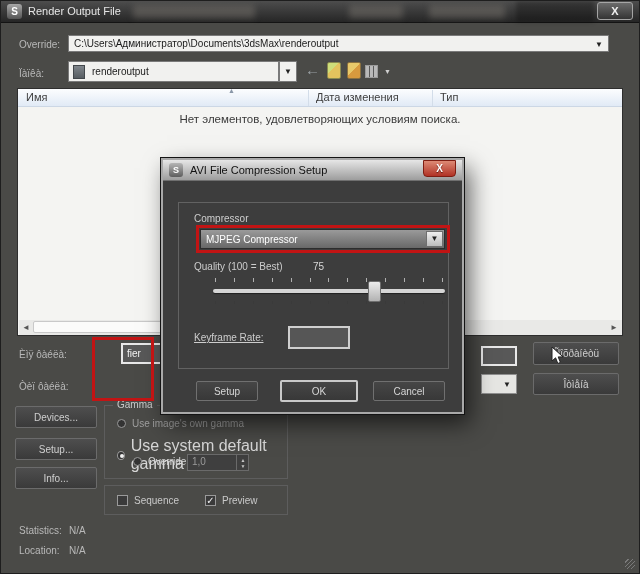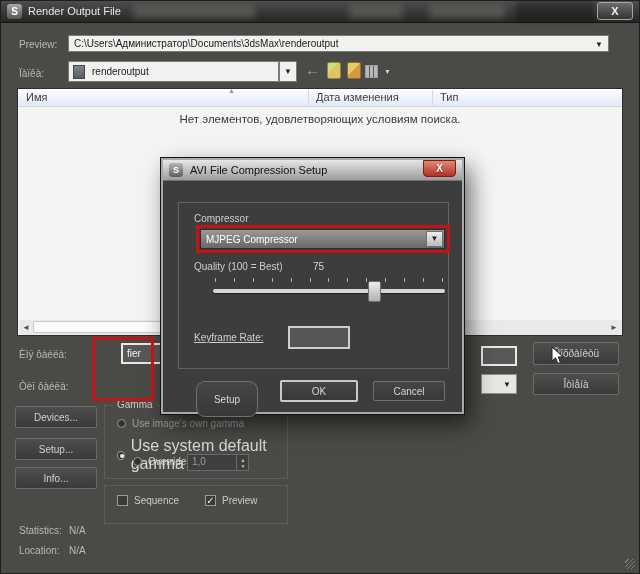--- a/index.html
+++ b/index.html
@@ -46,21 +46,21 @@
     <div class="abs" style="left:27px;top:4px;color:#e6e6e6;font-size:11px;">Render Output File</div>
     <div class="abs smudge" style="left:132px;top:4px;width:122px;height:13px;"></div>
     <div class="abs smudge" style="left:348px;top:4px;width:54px;height:13px;"></div>
     <div class="abs smudge" style="left:428px;top:4px;width:76px;height:13px;"></div>
     <div class="abs" style="left:515px;top:0;width:78px;height:21px;background:rgba(0,0,0,0.28);filter:blur(2px);"></div>
     <div class="abs" style="left:596px;top:1px;width:36px;height:18px;border:1px solid #a5a5a5;border-radius:3px;
          background:linear-gradient(180deg,#6b6b6b,#343434);color:#f0f0f0;font-size:11px;font-weight:bold;
          display:flex;align-items:center;justify-content:center;">X</div>
   </div>
 
-  <div class="abs lbl" style="left:18px;top:38px;">Preview:</div>
+  <div class="abs lbl" style="left:18px;top:38px;">Override:</div>
   <div class="abs combo-white" style="left:67px;top:34px;width:541px;height:17px;">
     <span>C:\Users\Администратор\Documents\3dsMax\renderoutput</span>
     <span class="arrow" style="position:absolute;right:5px;top:5px;">▼</span>
   </div>
 
   <div class="abs lbl" style="left:18px;top:67px;">Ïàïêà:</div>
   <div class="abs combo-white" style="left:67px;top:60px;width:211px;height:21px;">
     <span class="abs" style="left:4px;top:3px;width:12px;height:14px;background:linear-gradient(180deg,#80868c,#565c61);border:1px solid #42474b;"></span>
     <span style="margin-left:18px;">renderoutput</span>
   </div>
@@ -126,21 +126,21 @@
       <span class="radio"></span>
       <span style="color:#d6d6d6;font-size:10px;">Override</span>
     </div>
     <div class="abs" style="left:82px;top:48px;width:62px;height:17px;background:#3f3f3f;border:1px solid #6a6a6a;color:#9a9a9a;font-size:10px;padding:1px 4px;">1,0</div>
     <div class="abs" style="left:131px;top:48px;width:13px;height:17px;border-left:1px solid #6a6a6a;display:flex;flex-direction:column;align-items:center;justify-content:center;color:#c5c5c5;font-size:5px;line-height:6px;">
       <span>▲</span>
       <span>▼</span>
     </div>
   </div>
 
-  <div class="abs group" style="left:103px;top:484px;width:184px;height:39px;">
+  <div class="abs group" style="left:103px;top:484px;width:184px;height:30px;">
     <div class="abs" style="left:12px;top:9px;display:flex;align-items:center;gap:6px;">
       <span class="chk"></span>
       <span style="color:#c9c9c9;font-size:10px;">Sequence</span>
     </div>
     <div class="abs" style="left:100px;top:9px;display:flex;align-items:center;gap:6px;">
       <span class="chk">✓</span>
       <span style="color:#c9c9c9;font-size:10px;">Preview</span>
     </div>
   </div>
 
@@ -187,21 +187,21 @@
     <div class="abs" style="left:150px;top:101px;color:#d8d8d8;font-size:10px;">75</div>
     <div class="abs tickrow" style="left:52px;top:118px;width:228px;height:4px;"></div>
     <div class="abs" style="left:50px;top:129px;width:232px;height:4px;background:#d6d6d6;border-radius:2px;box-shadow:0 1px 1px #222;"></div>
     <div class="abs" style="left:205px;top:121px;width:13px;height:21px;border:1px solid #6f6f6f;border-radius:2px;
          background:linear-gradient(180deg,#ececec,#b2b2b2);"></div>
     <div class="abs tickrow dim" style="left:52px;top:141px;width:228px;height:3px;"></div>
 
     <div class="abs" style="left:31px;top:172px;color:#cdcdcd;font-size:10px;text-decoration:underline;">Keyframe Rate:</div>
     <div class="abs" style="left:125px;top:166px;width:62px;height:23px;background:#565656;border:2px solid #cfcfcf;color:#e8e8e8;font-size:10px;padding:2px 4px;"></div>
 
-    <div class="abs dlg-btn" style="left:33px;top:221px;width:62px;height:36px;border-radius:9px;">Setup</div>
+    <div class="abs dlg-btn" style="left:33px;top:221px;width:62px;height:20px;">Setup</div>
     <div class="abs dlg-btn" style="left:117px;top:220px;width:78px;height:22px;border:2px solid #c9c9c9;">OK</div>
     <div class="abs dlg-btn" style="left:210px;top:221px;width:72px;height:20px;">Cancel</div>
   </div>
 
   <svg class="abs" style="left:550px;top:345px;z-index:50;" width="14" height="20" viewBox="0 0 14 20">
     <path d="M1,1 L1,15 L4.6,11.8 L6.8,17.5 L9.4,16.4 L7.2,10.9 L12,10.9 Z" fill="#fff" stroke="#222" stroke-width="1"></path>
   </svg>
 
 </div>
 

